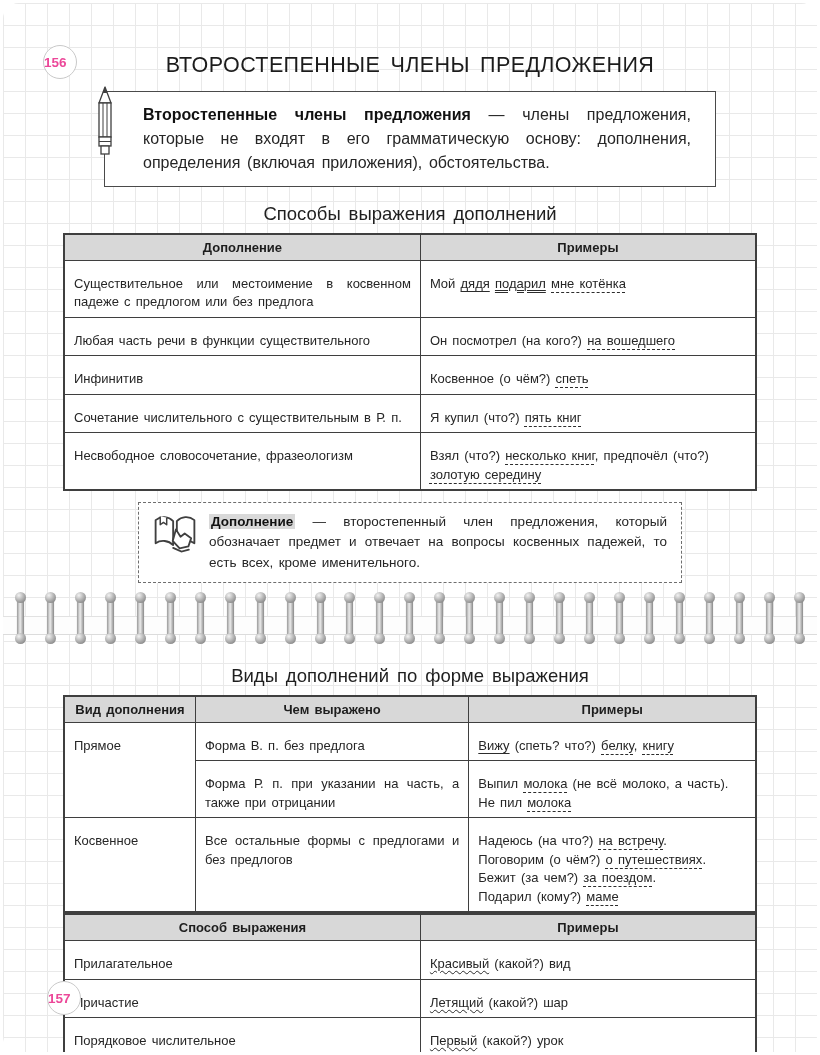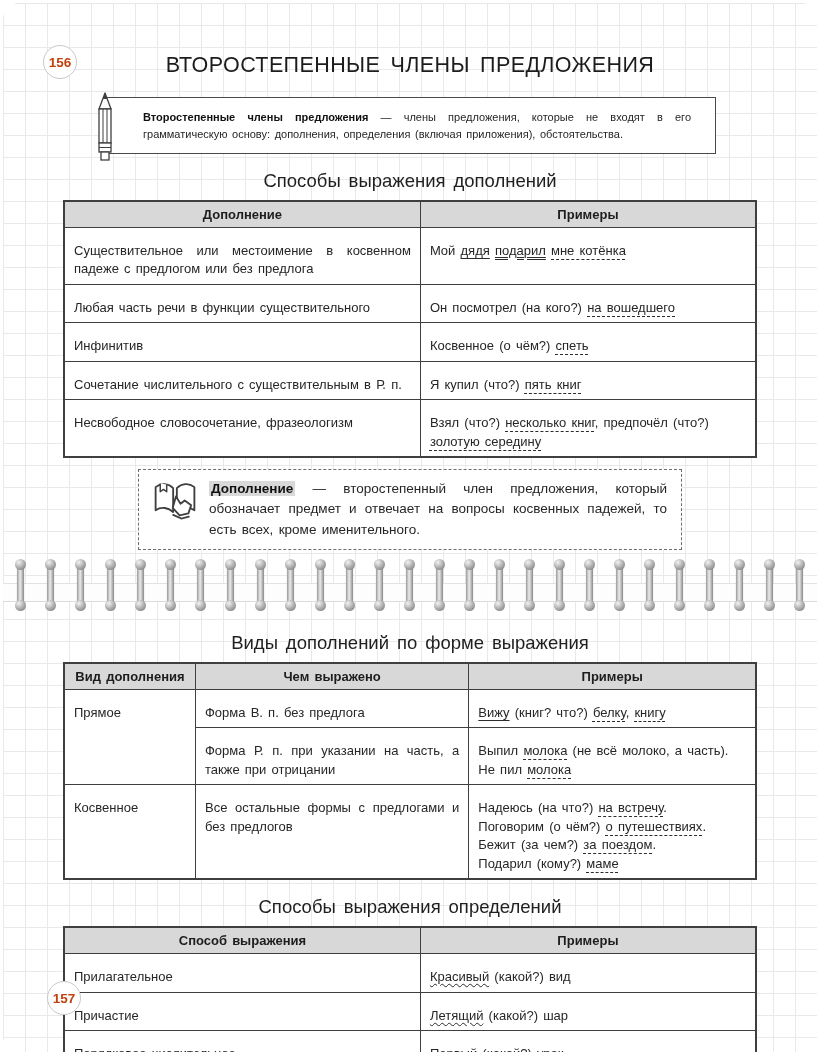--- a/index.html
+++ b/index.html
@@ -20,46 +20,46 @@
       linear-gradient(90deg, #e9e9e9 1px, transparent 1px);
     background-size:22px 22px;
     overflow:hidden;
   }
   .badge {
     position:absolute;
     width:34px; height:34px;
     border-radius:50%;
     background:#fff;
     border:1px solid #c9c9c9;
-    display:flex; align-items:center; justify-content:center;
-    font-size:13.5px; font-weight:bold; color:#c2410c;
+    display:flex; align-items:center; justify-content:flex-start;
+    font-size:13.5px; font-weight:bold; color:#ec4899;
     z-index:5;
   }
   .badge-top { left:40px; top:42px; }
   .badge-bottom { left:44px; top:978px; }
 
   h1.page-title {
     margin-top:50px;
     text-align:center;
     font-size:21.5px;
     font-weight:500;
     letter-spacing:0.4px;
     color:#1c1c1c;
     word-spacing:0.18em;
   }
   .content { padding:0 60px; }
 
   .def-box {
     width:612px;
-    margin:19px auto 0;
+    margin:13px auto 0;
     background:#fff;
     border:1px solid #4a4a4a;
     padding:11px 24px 11px 38px;
     position:relative;
-    font-size:11px;
+    font-size:16px;
     line-height:1.5;
     text-align:justify;
     word-spacing:0.14em;
   }
   .def-box b { color:#111; }
   .pencil {
     position:absolute;
     left:-13px; top:-6px;
     width:26px; height:70px;
   }
@@ -296,21 +296,21 @@
           <th>Вид дополнения</th>
           <th>Чем выражено</th>
           <th>Примеры</th>
         </tr>
       </thead>
       <tbody id="t2-body">
           <tr>
             <td class="label-cell" rowspan="2">Прямое</td>
             <td class="label-cell">Форма В. п. без предлога</td>
             <td>
-              <div class="ex-line"><span class="u-solid">Вижу</span><span> (книг? что?) </span><span class="u-dashed">белку</span><span>, </span><span class="u-dashed">книгу</span></div>
+              <div class="ex-line"><span class="u-solid">Вижу</span><span> (спеть? что?) </span><span class="u-dashed">белку</span><span>, </span><span class="u-dashed">книгу</span></div>
             </td>
           </tr>
           <tr>
             <td class="label-cell">Форма Р. п. при указании на часть, а также при отрицании</td>
             <td>
               <div class="ex-line"><span>Выпил </span><span class="u-dashed">молока</span><span> (не всё молоко, а часть). Не пил </span><span class="u-dashed">молока</span></div>
             </td>
           </tr>
           <tr>
             <td class="label-cell" rowspan="1">Косвенное</td>
@@ -318,21 +318,20 @@
             <td>
               <div class="ex-line"><span>Надеюсь (на что?) </span><span class="u-dashed">на встречу</span><span>.</span></div>
               <div class="ex-line"><span>Поговорим (о чём?) </span><span class="u-dashed">о путешествиях</span><span>.</span></div>
               <div class="ex-line"><span>Бежит (за чем?) </span><span class="u-dashed">за поездом</span><span>.</span></div>
               <div class="ex-line"><span>Подарил (кому?) </span><span class="u-dashed">маме</span></div>
             </td>
           </tr>
         </tbody>
     </table>
 
-    <h2 class="section-title">Способы выражения определений</h2>
 
     <table class="rule-table" id="t3">
       <colgroup>
           <col class="c-half-l">
           <col class="c-half-r">
         </colgroup>
       <thead>
         <tr>
           <th>Способ выражения</th>
           <th>Примеры</th>

